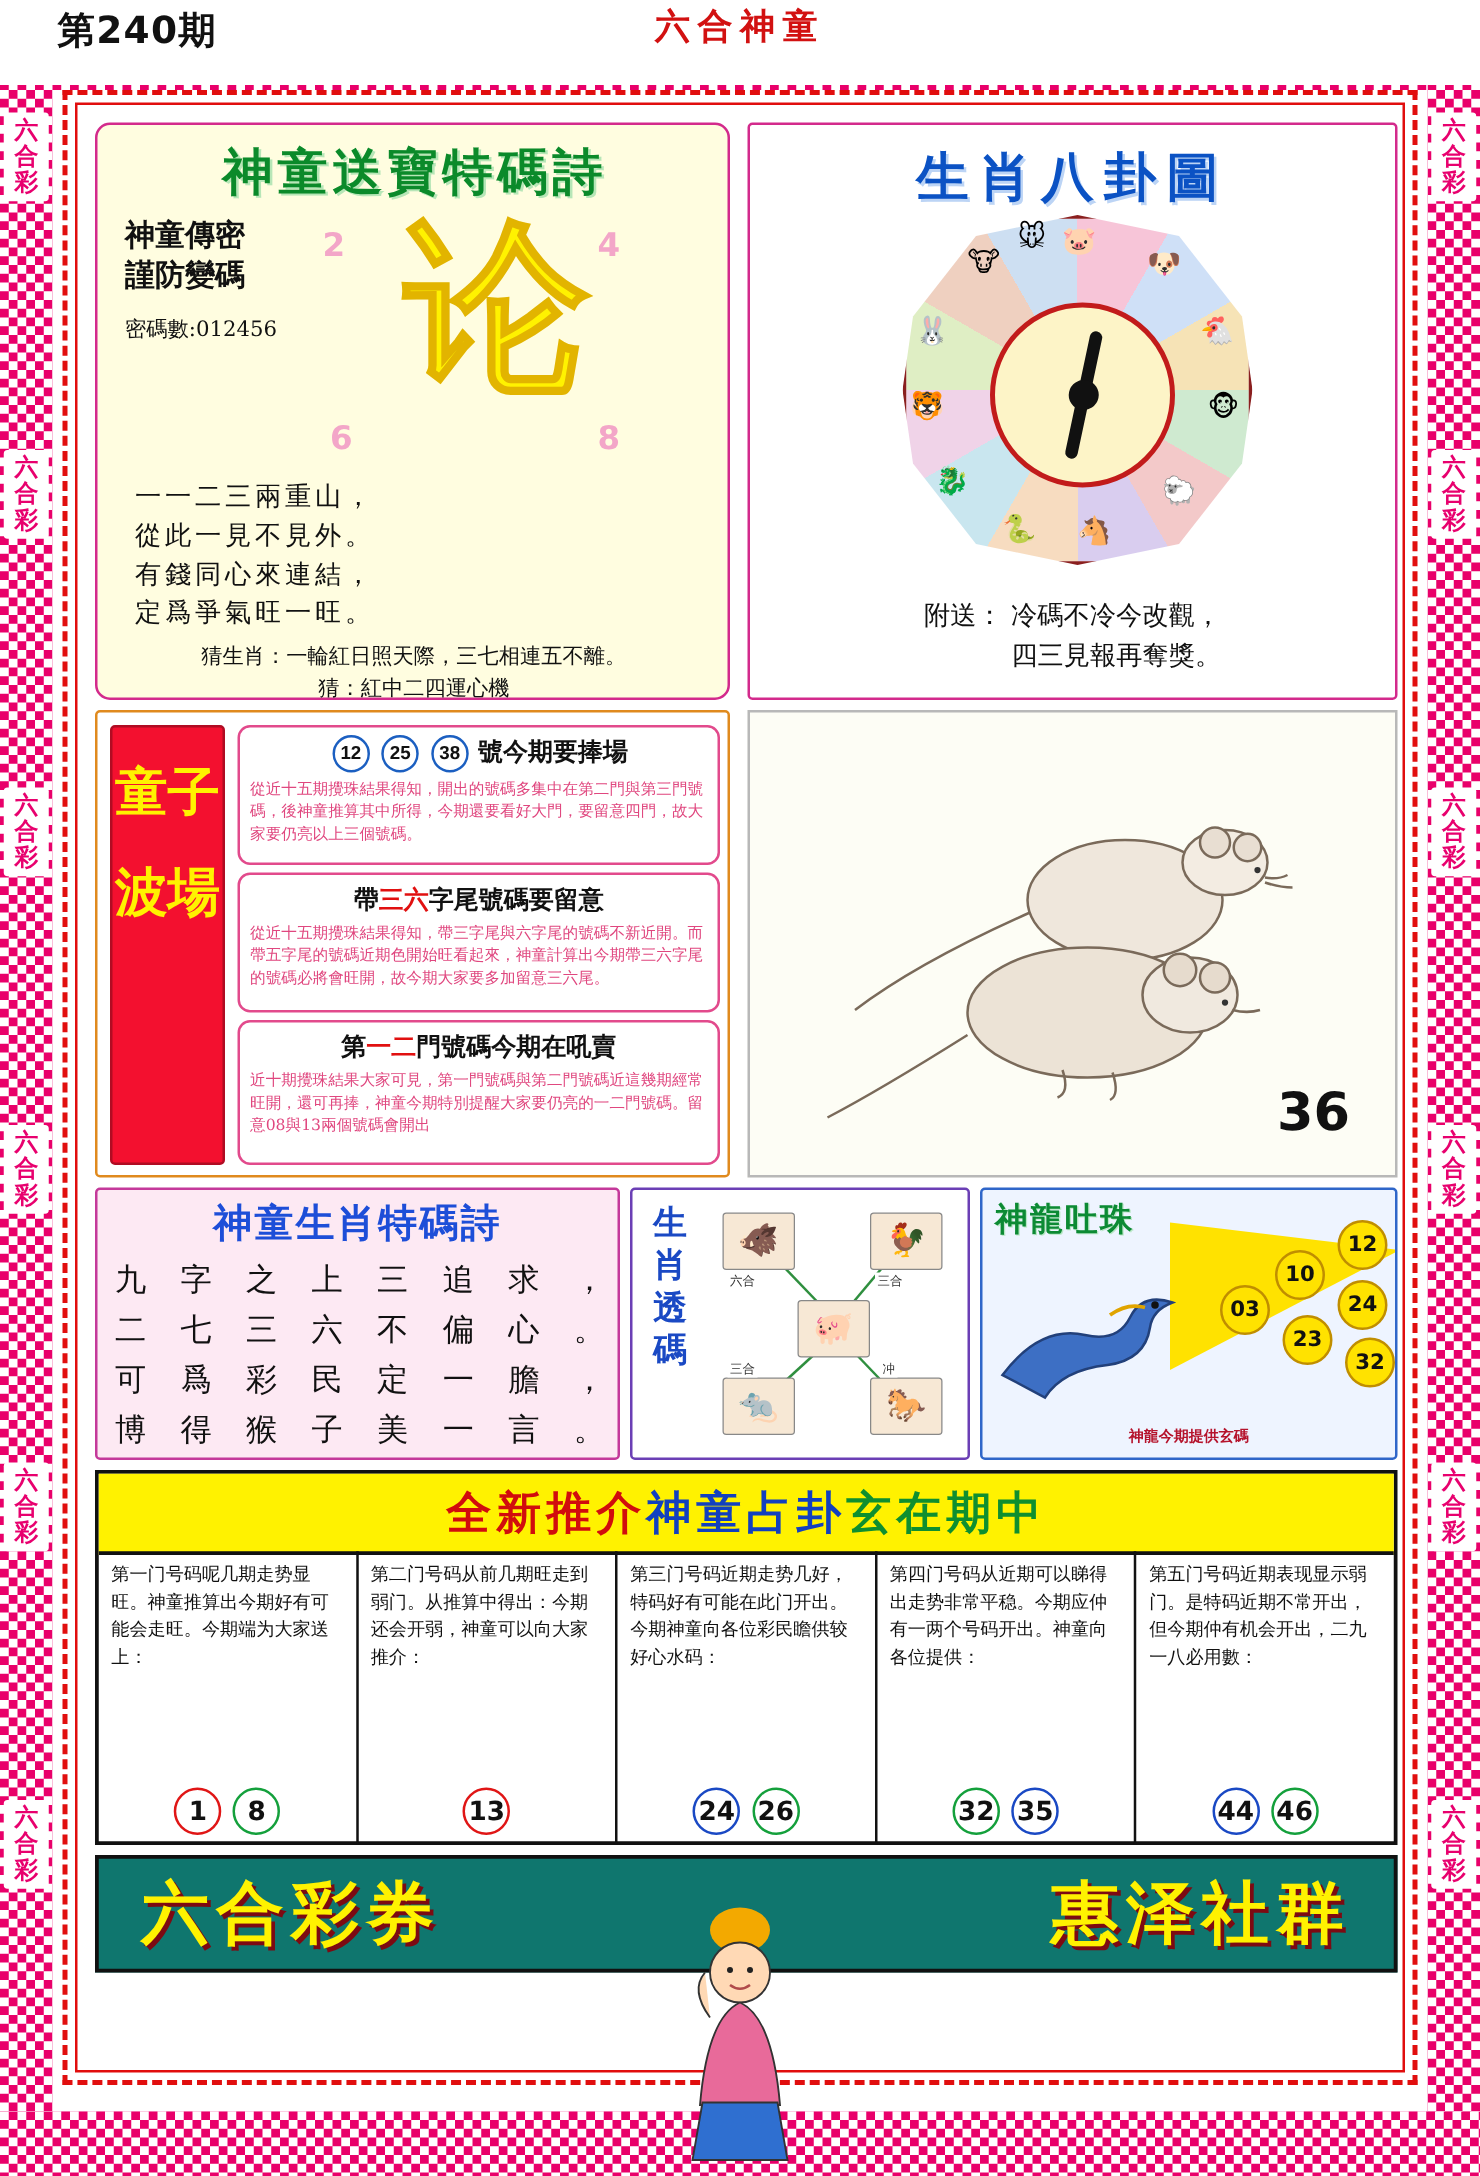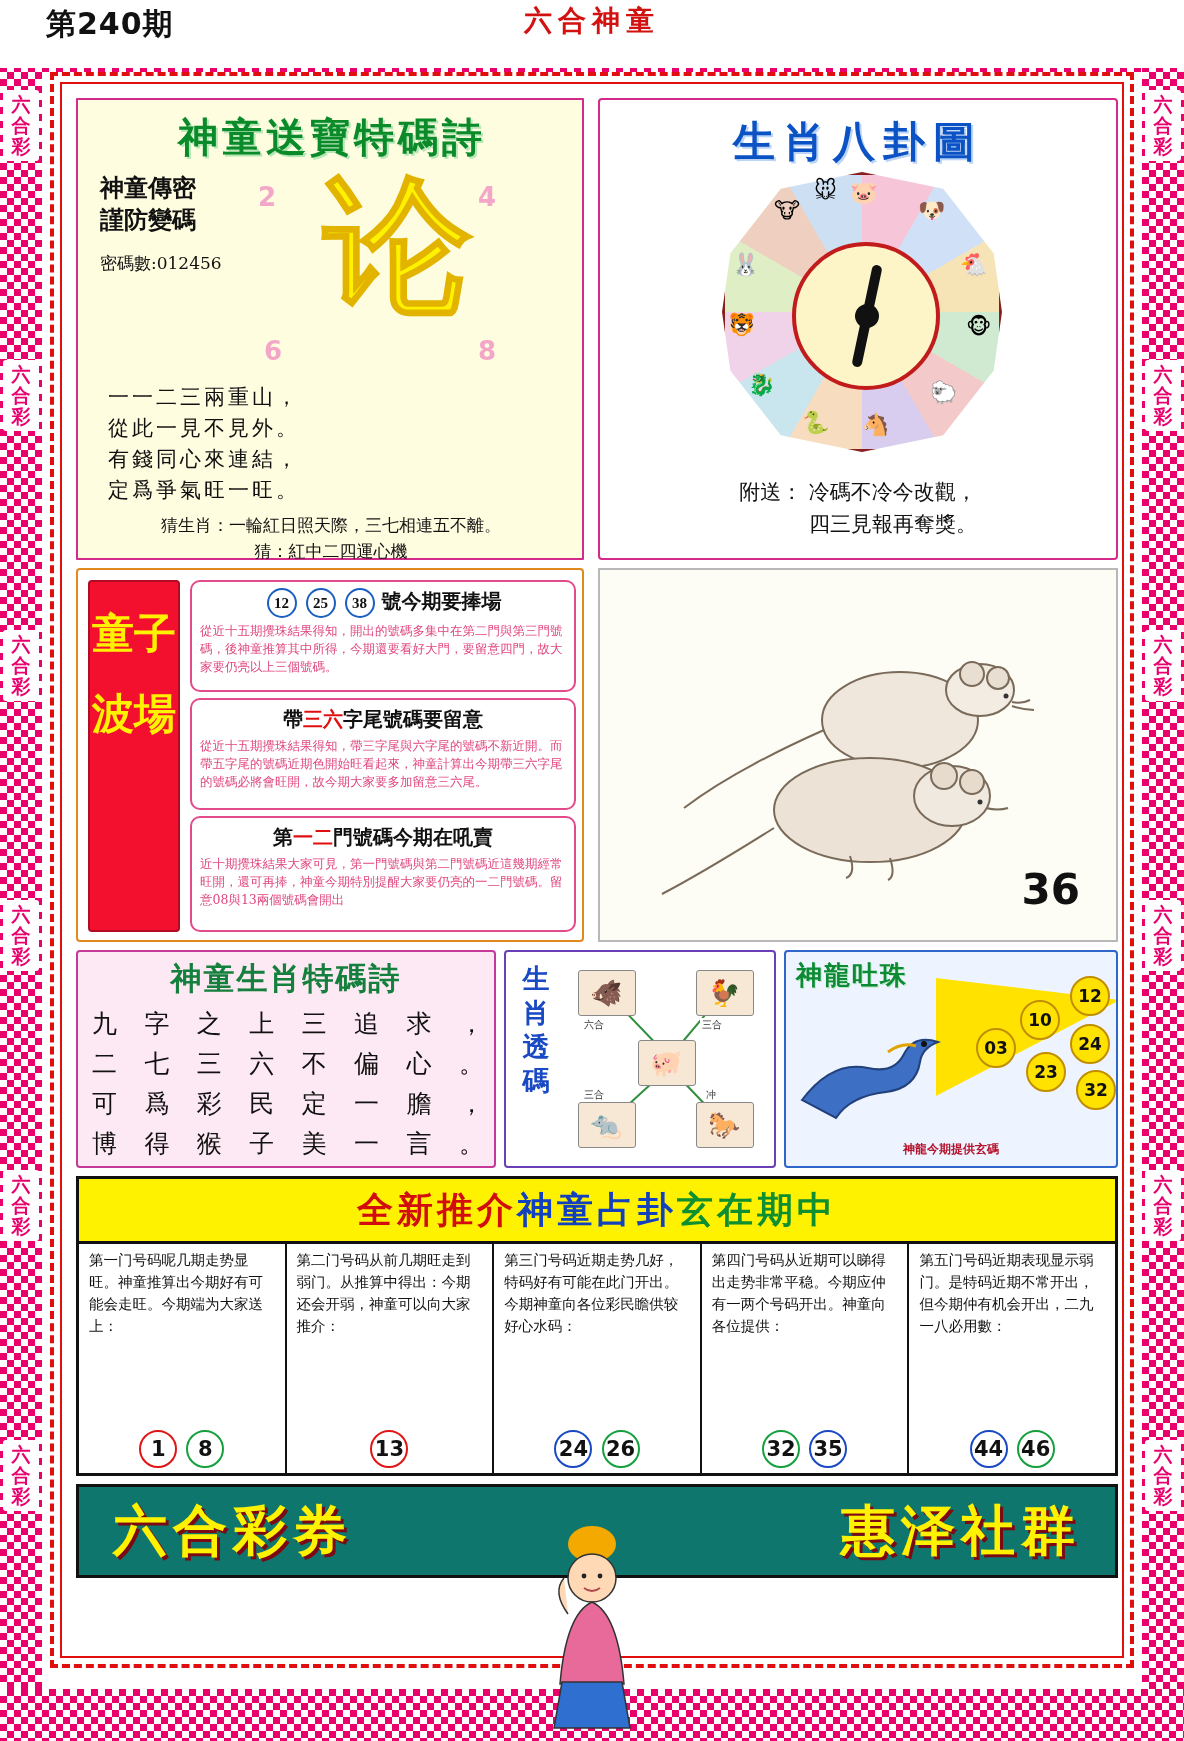--- a/index.html
+++ b/index.html
@@ -58,21 +58,21 @@
     border:2px solid #e10e0e;
     box-sizing:border-box;
   }
 
   
   .panel{position:absolute;box-sizing:border-box;}
 
   
   .pA{
     left:14px;top:14px;width:508px;height:462px;
-    background:#fffde0;border:2px solid #d32a8c;border-radius:1px;
+    background:#fffde0;border:2px solid #d32a8c;border-radius:12px;
   }
   .pA-title{
     position:absolute;left:24px;top:10px;width:460px;text-align:center;
     font-size:40px;font-weight:bold;color:#0b8a2a;
     text-shadow:2px 2px 0 #b7e6b7;letter-spacing:4px;
     font-family:"DejaVu Serif","Liberation Serif",serif;
   }
   .pA-sub{
     position:absolute;left:22px;top:72px;
     font-size:24px;color:#111;line-height:32px;font-weight:bold;
@@ -163,21 +163,21 @@
     line-height:80px;padding-top:12px;box-sizing:border-box;
     font-family:"DejaVu Serif","Liberation Serif",serif;
   }
   .cBox{
     position:absolute;left:112px;width:386px;
     border:2px solid #e24a8c;border-radius:10px;background:#fff;
     box-sizing:border-box;padding:6px 8px;
   }
   .cBox h4{
     margin:0;text-align:center;font-size:20px;color:#111;font-weight:bold;
-    font-family:Liberation Serif, serif;
+    font-family:Liberation Sans, sans-serif;
   }
   .cBox p{
     margin:4px 0 0;font-size:12.5px;line-height:18px;color:#e0477f;
     font-family:"DejaVu Serif","Liberation Serif",serif;
   }
   .circlenum{
     display:inline-block;width:26px;height:26px;line-height:26px;
     border:2px solid #1b5fc1;border-radius:50%;text-align:center;
     font-size:15px;color:#111;font-weight:bold;margin:0 2px;
     vertical-align:middle;
@@ -193,21 +193,21 @@
     position:absolute;right:36px;bottom:26px;font-size:42px;font-weight:bold;color:#111;
   }
 
   
   .pE{
     left:14px;top:866px;width:420px;height:218px;
     background:#fde9f3;border:2px solid #c4399a;border-radius:4px;
   }
   .pE-title{
     position:absolute;left:0;top:6px;width:100%;text-align:center;
-    font-size:31px;font-weight:bold;color:#15803d;letter-spacing:2px;
+    font-size:31px;font-weight:bold;color:#1d4ed8;letter-spacing:2px;
     font-family:"DejaVu Serif","Liberation Serif",serif;
   }
   .pE-grid{
     position:absolute;left:14px;top:52px;width:392px;
     font-family:"DejaVu Serif","Liberation Serif",serif;
   }
   .pE-grid .row{
     display:flex;justify-content:space-between;font-size:25px;color:#111;line-height:40px;
   }
 

